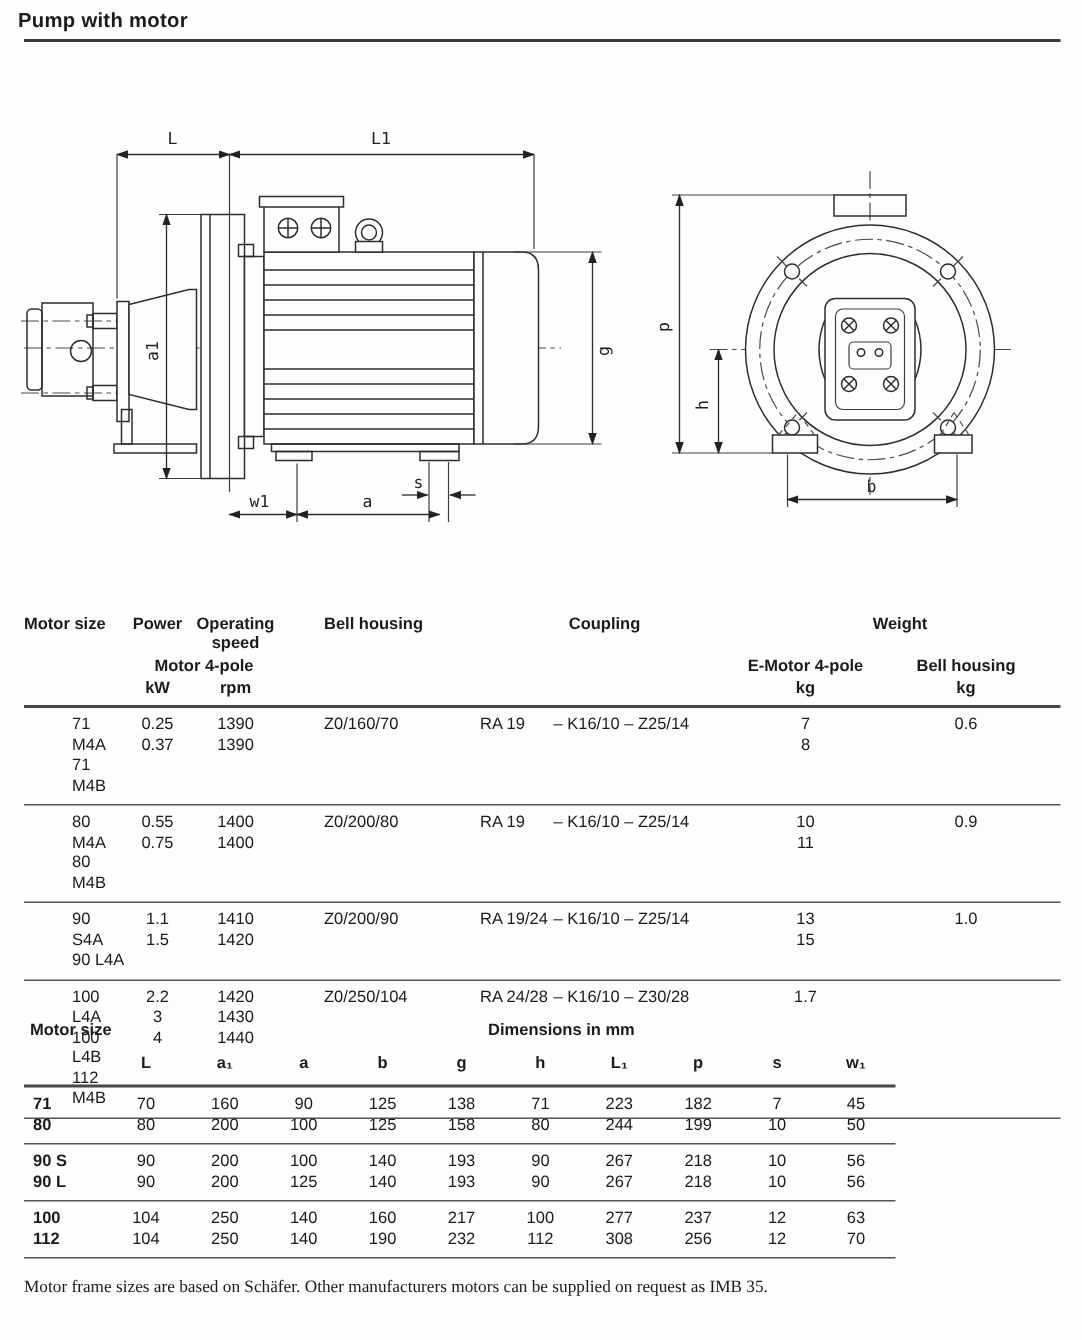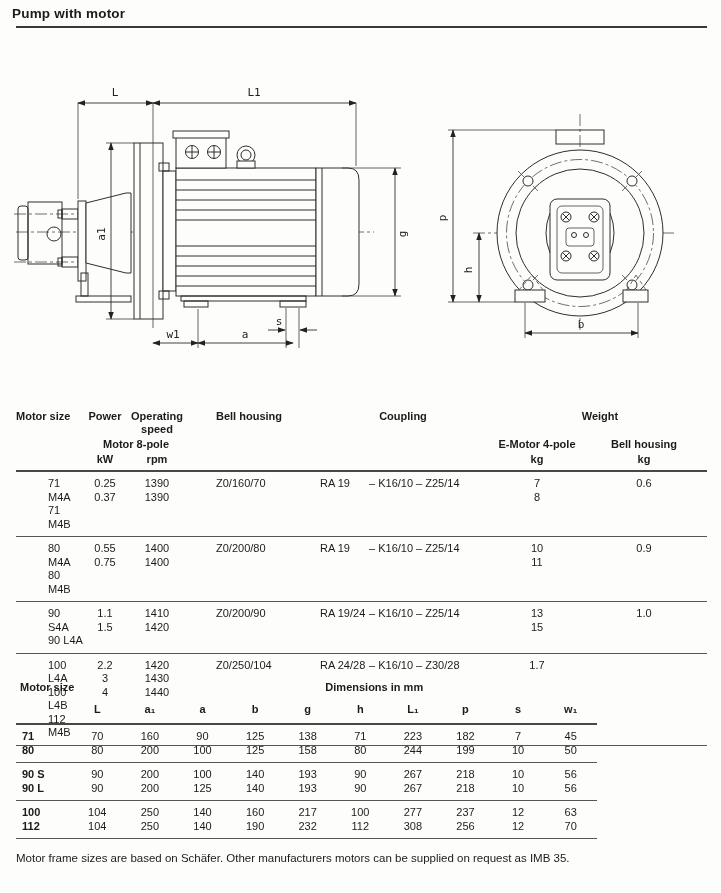--- a/index.html
+++ b/index.html
@@ -39,21 +39,21 @@
   .t2 .letters{height:18px;border-bottom:2.4px solid #474747;padding-bottom:2px;}
   .t2 .letters div{font-weight:bold;text-align:center;}
   .t2 .grp{display:grid;grid-template-columns:55px repeat(10,52.6px);padding:5px 0;}
   .t2 .grp + .grp{border-top:1.6px solid #555;}
   .t2 .grp:last-child{border-bottom:1.6px solid #555;}
   .t2 .grp div{line-height:13.5px;text-align:center;}
   .t2 .grp .sz{font-weight:bold;text-align:left;padding-left:6px;}
   .dims-label{grid-column:2 / span 10;text-align:center;font-weight:bold;transform:translateX(14px);}
   .t2 .ms{font-weight:bold;padding-left:4px;}
 
-  .note{position:absolute;left:16px;top:852px;font-size:11.5px;}
+  .note{position:absolute;left:16px;top:852px;font-size:11.5px;font-family:Liberation Serif, serif;}
 
   
   svg text{font-family:"DejaVu Sans Mono","Liberation Mono",monospace;font-size:11px;fill:#222;}
   .ln{stroke:#2e2e2e;stroke-width:1;fill:none;}
   .fw{stroke:#2e2e2e;stroke-width:1;fill:#fdfdfb;}
   .thin{stroke:#3c3c3c;stroke-width:.8;fill:none;}
   .cl{stroke:#4a4a4a;stroke-width:.8;fill:none;stroke-dasharray:12 3 3 3;}
   .dsh{stroke:#4a4a4a;stroke-width:.8;fill:none;stroke-dasharray:4 3;}
   .dim{stroke:#2e2e2e;stroke-width:.9;fill:none;}
 </style>
@@ -223,21 +223,21 @@
   <div class="hdr">
     <div class="r1">Motor size</div>
     <div class="r1 c">Power</div>
     <div class="r1 c">
       <div>Operating</div>
       <div>speed</div>
     </div>
     <div class="r1 pad-bell">Bell housing</div>
     <div class="r1 c" style="grid-column:6 / span 2;">Weight</div>
     <div class="r1 c">Coupling</div>
-    <div class="r2 c" style="grid-column:2 / span 2;">Motor 8-pole</div>
+    <div class="r2 c" style="grid-column:2 / span 2;">Motor 4-pole</div>
     <div class="r2 c" style="grid-column:6;text-align:center;">E-Motor 4-pole</div>
     <div class="r2 c" style="grid-column:7;">Bell housing</div>
     <div class="r3 c" style="grid-column:2;">kW</div>
     <div class="r3 c" style="grid-column:3;">rpm</div>
     <div class="r3 c" style="grid-column:6;">kg</div>
     <div class="r3 c" style="grid-column:7;">kg</div>
   </div>
 
   <div class="grp">
     <div class="lines b">

